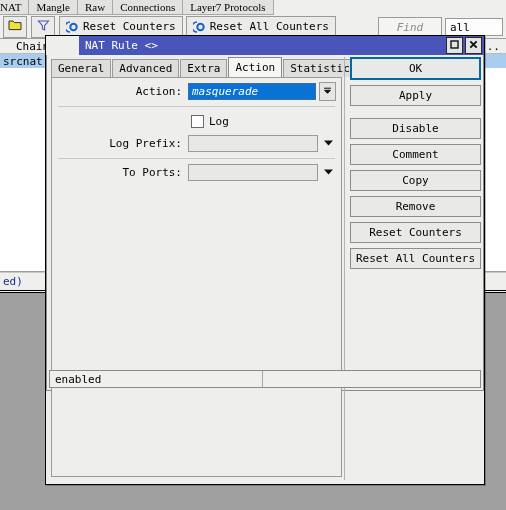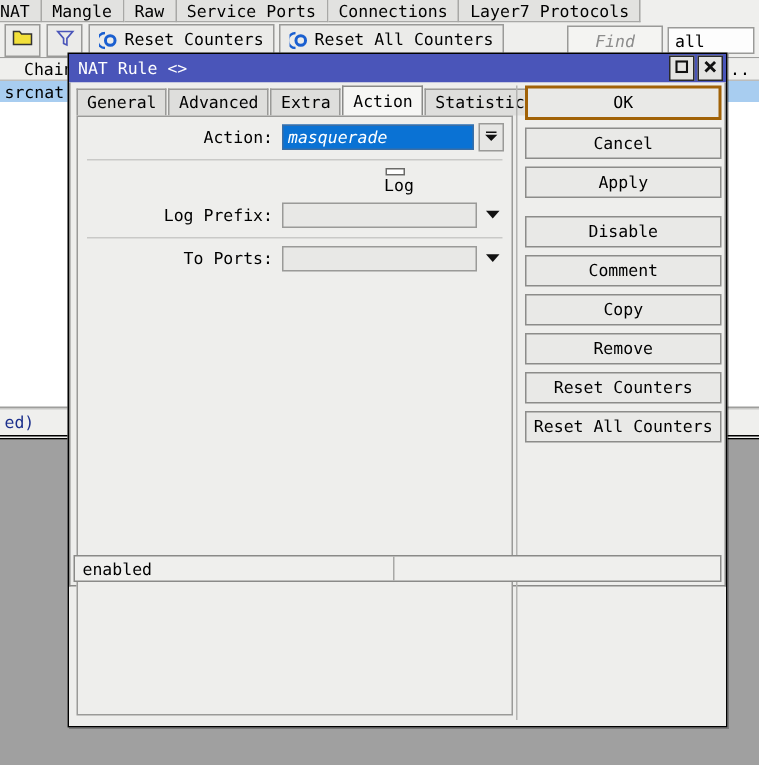--- a/index.html
+++ b/index.html
@@ -27,20 +27,21 @@
   }
 
   
   #main-tabstrip {
     position: absolute;
     left: 0; top: 0;
     width: 506px; height: 15px;
     background: #efefed;
     display: flex;
     align-items: stretch;
+    font-family: Liberation Serif, serif;
   }
   .mtab {
     background: #e2e2e0;
     border: 1px solid #a8a8a6;
     border-top: none;
     border-left: none;
     padding: 0 7px;
     display: flex;
     align-items: center;
     font-size: 11px;
@@ -188,20 +189,21 @@
 
   
   #nat-dialog {
     position: absolute;
     left: 45px; top: 35px;
     width: 440px; height: 450px;
     background: #eeeeec;
     border: 1px solid #000;
     box-sizing: border-box;
     box-shadow: 1px 1px 0 rgba(0,0,0,0.25);
+    padding-left: 33px;
   }
   #dlg-titlebar {
     height: 19px;
     background: #4a55b9;
     display: flex;
     align-items: center;
     padding: 0 2px 0 6px;
     box-sizing: border-box;
   }
   #dlg-title-text {
@@ -336,21 +338,20 @@
     background: #c9c9c7;
     margin: 5px 6px 0 6px;
   }
   .chk-row {
     display: flex;
     align-items: center;
     height: 18px;
     margin-top: 5px;
     padding-left: 139px;
     box-sizing: border-box;
-    flex-direction: column;
   }
   .checkbox {
     width: 11px; height: 11px;
     border: 1px solid #6a6a68;
     background: #ffffff;
     margin-right: 5px;
   }
 
   
   .dbtn {
@@ -358,21 +359,21 @@
     border: 1px solid #8c8c8a;
     background: #e9e9e7;
     display: flex;
     align-items: center;
     justify-content: center;
     font-size: 11px;
     margin-bottom: 5px;
     white-space: nowrap;
   }
   .dbtn.primary {
-    border: 2px solid #a16207;
+    border: 2px solid #0369a1;
     height: 19px;
   }
   .btn-gap { height: 7px; }
 
   
   #dlg-footer {
     position: absolute;
     left: 2px; bottom: 2px;
     width: 432px; height: 18px;
     display: flex;
@@ -402,23 +403,20 @@
     <div class="mtab">
         <span>NAT</span>
       </div>
     <div class="mtab">
         <span>Mangle</span>
       </div>
     <div class="mtab">
         <span>Raw</span>
       </div>
     <div class="mtab">
-        <span>Service Ports</span>
-      </div>
-    <div class="mtab">
         <span>Connections</span>
       </div>
     <div class="mtab">
         <span>Layer7 Protocols</span>
       </div>
   </div>
 
   <div id="main-toolbar">
     <div class="tb-iconbtn">
       <span>
@@ -566,23 +564,20 @@
           </div>
 
         </div>
       </div>
 
       <div id="btn-col">
         <div class="dbtn primary">
             <span>OK</span>
           </div>
         <div class="dbtn">
-            <span>Cancel</span>
-          </div>
-        <div class="dbtn">
             <span>Apply</span>
           </div>
         <div class="btn-gap"></div>
         <div class="dbtn">
             <span>Disable</span>
           </div>
         <div class="dbtn">
             <span>Comment</span>
           </div>
         <div class="dbtn">

